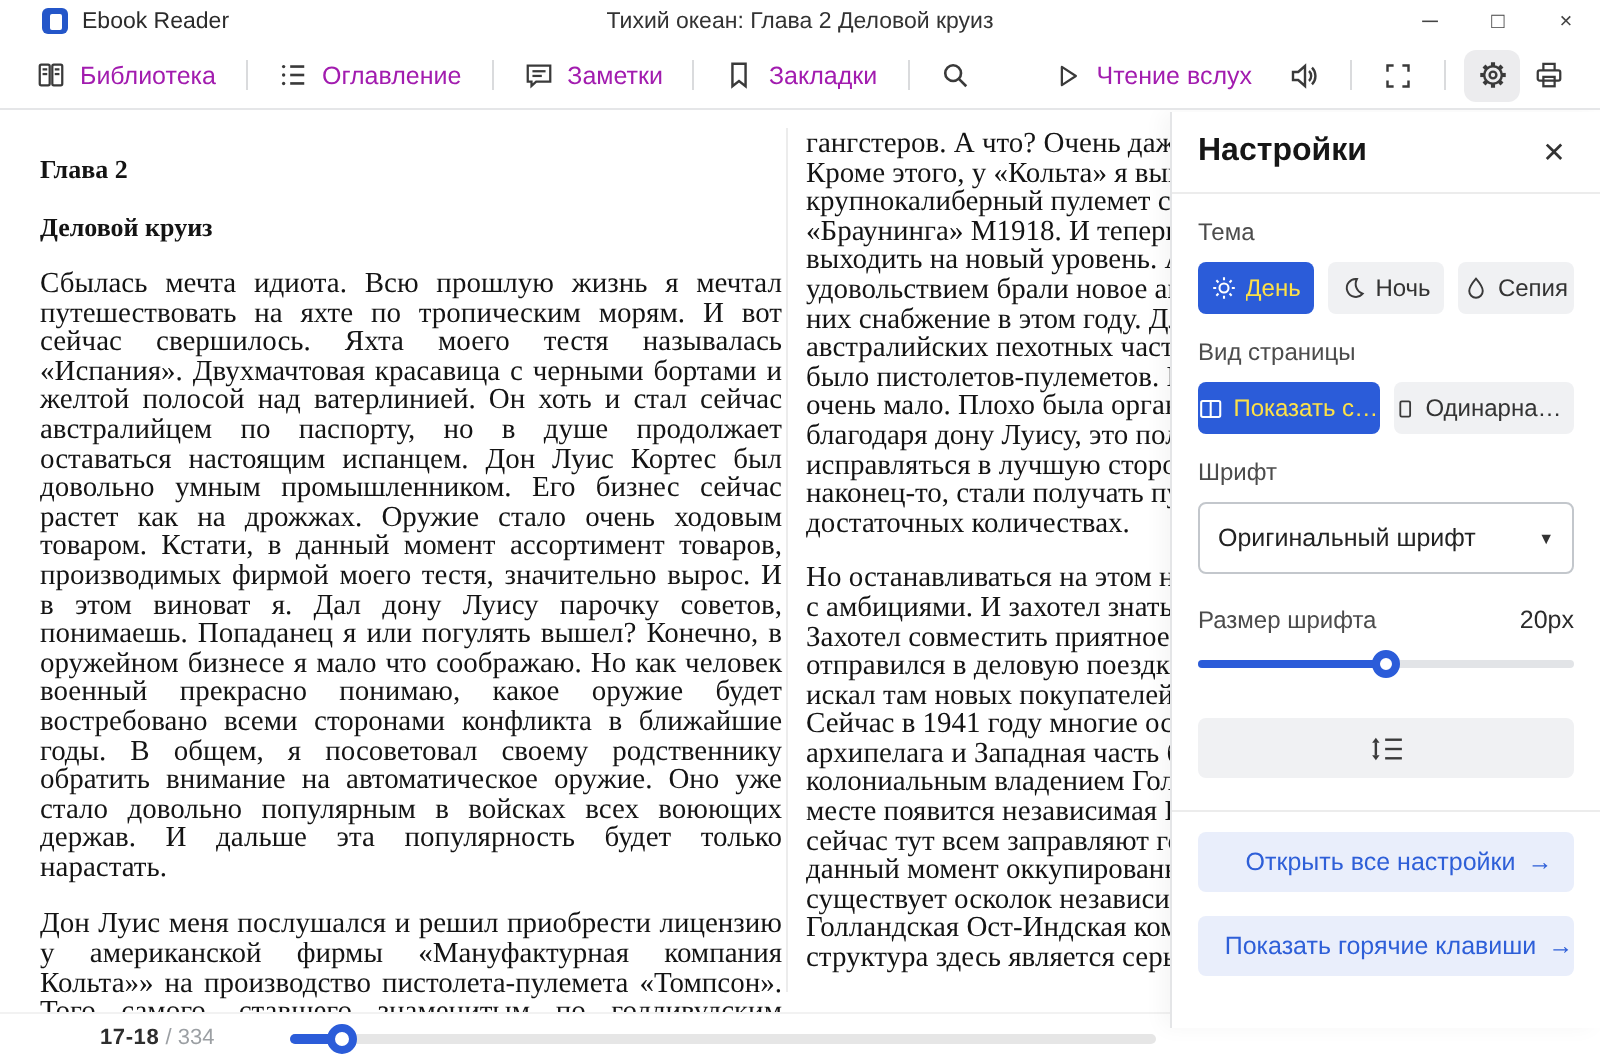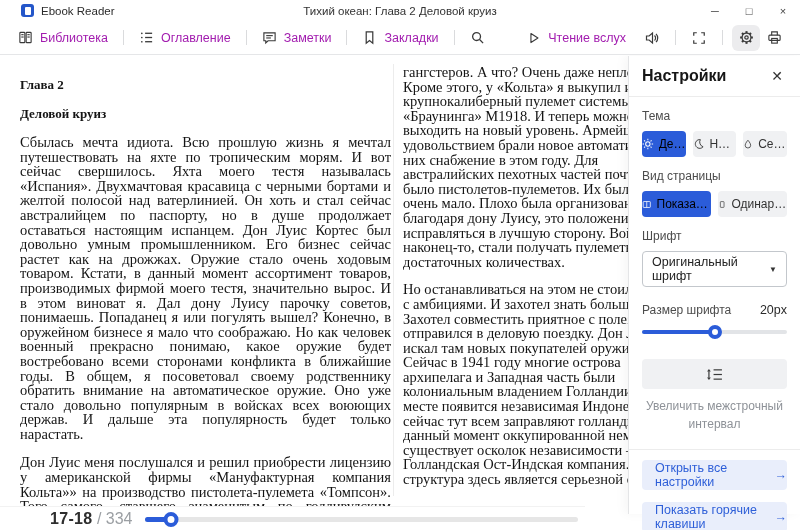--- a/index.html
+++ b/index.html
@@ -39,44 +39,44 @@
   .page-left h2 { font-size:13px; font-weight:bold; margin-bottom:13px; }
   .page-left p  { font-size:14.5px; line-height:14.6px; text-align:justify; margin-bottom:14px; }
   .page-right { position:absolute; left:403px; top:9px; width:370px;
                 font-family:"Liberation Serif", serif; color:#141414; }
   .rblock { margin-bottom:13px; }
   .rline { font-size:14.5px; line-height:14.6px; white-space:nowrap; }
 
   
   .bottombar { position:absolute; left:0; bottom:0; width:585px; height:24px; background:#fff;
                display:flex; align-items:center; z-index:5; border-top:1px solid #f2f2f2; }
-  .pageinfo { margin-left:50px; font-size:16px; color:#9b9fa3; white-space:nowrap; }
+  .pageinfo { margin-left:50px; font-size:11px; color:#9b9fa3; white-space:nowrap; }
   .pageinfo .cur { font-weight:bold; color:#2e2e2e; letter-spacing:.3px; }
   .book-slider { position:absolute; left:145px; width:433px; top:50%; height:14px; transform:translateY(-50%); }
   .track { position:absolute; top:5px; left:0; right:0; height:5px; border-radius:3px; background:#e6e6e6; }
   .fill  { position:absolute; top:5px; left:0; height:5px; border-radius:3px; background:#2b5cd9; }
   .thumb { position:absolute; top:0; width:15px; height:15px; border-radius:50%;
            background:#fff; border:4.5px solid #2b5cd9; transform:translateX(-50%); }
 
   
-  .panel { position:absolute; top:56px; right:0; bottom:16px; width:172px; background:#fff;
+  .panel { position:absolute; top:56px; right:0; bottom:16px; width:215px; background:#fff;
            border-left:1px solid #e4e5e7; box-shadow:-4px 0 10px rgba(0,0,0,.04);
            padding:10px 13px; z-index:20; }
   .panel-head { display:flex; align-items:center; justify-content:space-between; }
   .panel-title { font-size:16px; font-weight:bold; color:#161616; }
   .close-x { font-size:14px; color:#333; width:20px; height:20px; display:flex;
              align-items:center; justify-content:center; }
   .hr { height:1px; background:#ececec; margin:10px -13px; }
   .grp-label { font-size:12px; color:#4c4c4c; margin:12px 0 8px; }
   .btn-row { display:flex; gap:7px; }
   .seg-btn { flex:1; height:26px; border-radius:4px; background:#f0f1f3; color:#333;
              font-size:12px; display:flex; align-items:center; justify-content:center; gap:5px;
              overflow:hidden; white-space:nowrap; }
   .seg-btn .lbl { overflow:hidden; text-overflow:ellipsis; }
-  .seg-btn.selected { background:#2b5cd9; color:#000000; }
+  .seg-btn.selected { background:#2b5cd9; color:#fde047; }
   .select-box { height:26px; border:1px solid #c3c7cc; border-radius:4px; display:flex;
                 align-items:center; justify-content:space-between; padding:17px 9px; font-size:12.5px; color:#222; }
   .caret { font-size:8px; color:#333; }
   .size-row { display:flex; align-items:center; justify-content:space-between; margin-top:16px; }
   .size-val { font-size:12.5px; color:#2b2b2b; }
   .mini-slider { position:relative; height:14px; margin-top:8px; }
   .mini-slider .track { top:5px; height:4px; background:#e2e4e7; }
   .mini-slider .fill { top:5px; height:4px; }
   .mini-slider .thumb { width:14px; height:14px; border-width:4px; }
   .spacing-row { display:flex; gap:12px; margin-top:20px; }
@@ -334,21 +334,20 @@
             <g stroke="#3a3a3a" stroke-width="1.3">
                 <line x1="8" y1="2" x2="17" y2="2"></line>
                 <line x1="8" y1="7" x2="17" y2="7"></line>
                 <line x1="8" y1="12" x2="17" y2="12"></line>
                 <line x1="3" y1="3.5" x2="3" y2="10.5"></line>
               </g>
             <path d="M1 3.7L3 1l2 2.7z" fill="#3a3a3a"></path>
               <path d="M1 10.3L3 13l2-2.7z" fill="#3a3a3a"></path>
           </svg>
         </div>
-        <div class="spacing-lbl">Увеличить межстрочный интервал</div>
       </div>
     </div>
 
     <div class="hr" style="margin-top:16px"></div>
 
     <div class="link-btn">
       <span>Открыть все настройки</span>
       <span>→</span>
     </div>
     <div class="link-btn">

